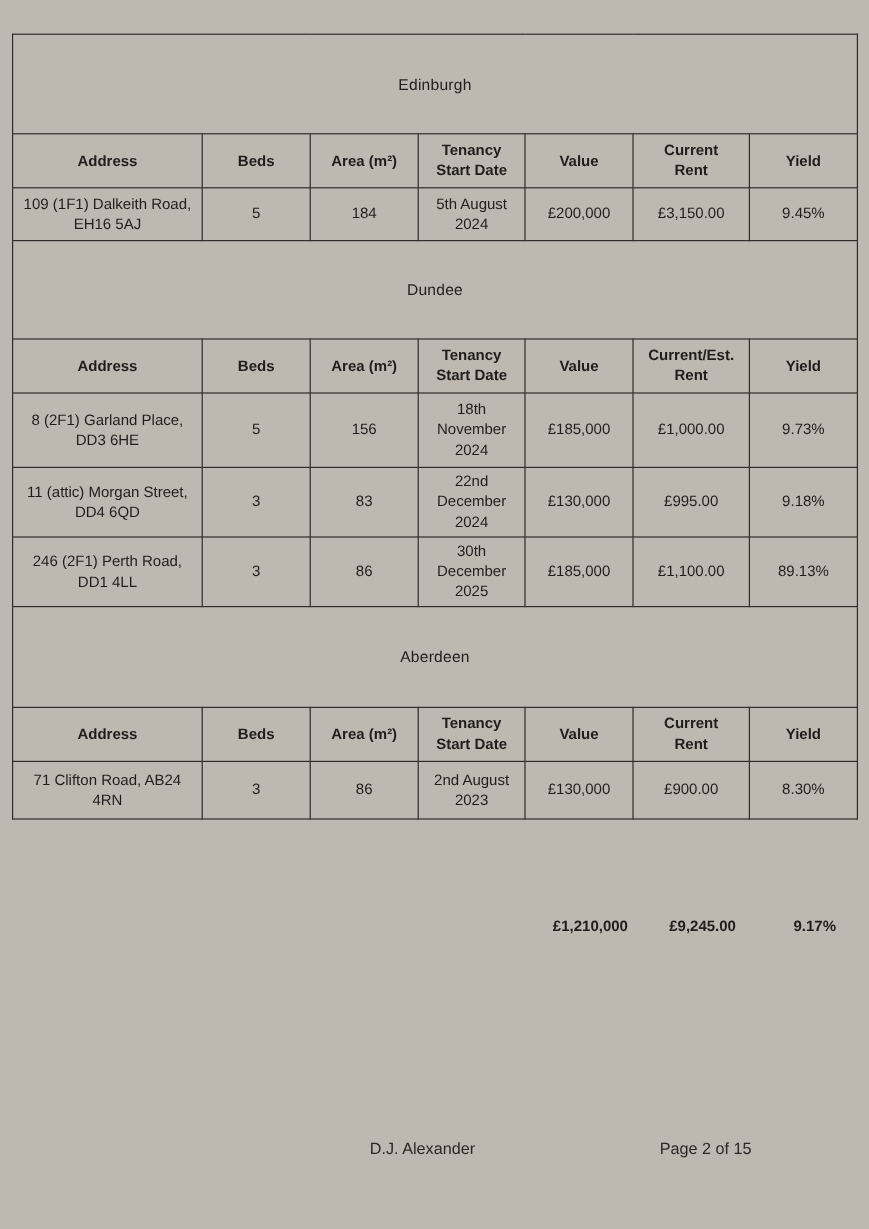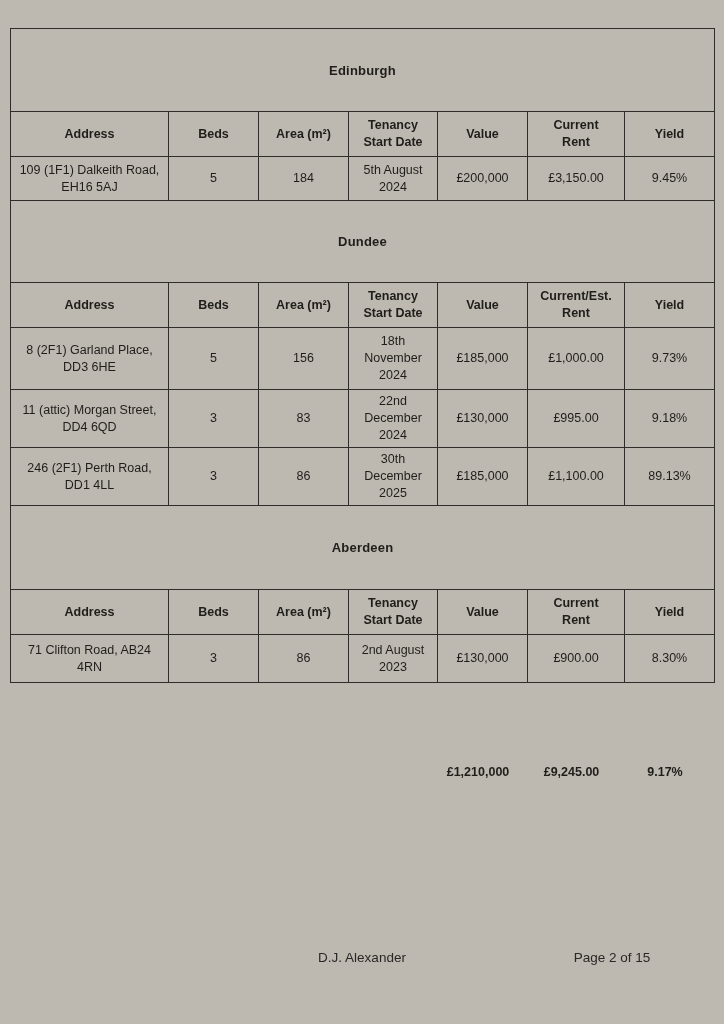--- a/index.html
+++ b/index.html
@@ -29,36 +29,36 @@
     border: 1.6px solid #2f2d29;
     font-size: 12.5px;
     line-height: 17px;
     text-align: center;
     vertical-align: middle;
     padding: 3px 5px;
     white-space: pre-line;
     color: #201e1b;
   }
   tr.city-row td {
-    font-weight: bold;
+    font-weight: normal;
     font-size: 13px;
     letter-spacing: 0.2px;
     margin-top: 18px;
   }
   tr.head-row th {
     font-weight: bold;
   }
   td.addr {
     text-align: left;
     padding-left: 9px;
     padding-right: 6px;
   }
   .totals {
     position: absolute;
-    left: 6px;
+    left: 20px;
     top: 757px;
     width: 704px;
     display: grid;
     grid-template-columns: 158px 90px 90px 89px 90px 97px 90px;
     align-items: center;
     height: 30px;
   }
   .totals .tval {
     font-weight: bold;
     font-size: 12.5px;
@@ -66,22 +66,22 @@
     color: #201e1b;
   }
   .footer-author, .footer-page {
     position: absolute;
     top: 950px;
     transform: translateX(-50%);
     font-size: 13.5px;
     color: #2a2825;
     white-space: nowrap;
   }
-  .footer-author { left: 362px; }
-  .footer-page  { left: 612px; }
+  .footer-author { left: 352px; }
+  .footer-page  { left: 588px; }
 </style>
 </head>
 <body>
 
 <div class="page">
 
   <table class="portfolio">
     <colgroup>
       <col style="width:158px">
         <col style="width:90px">

